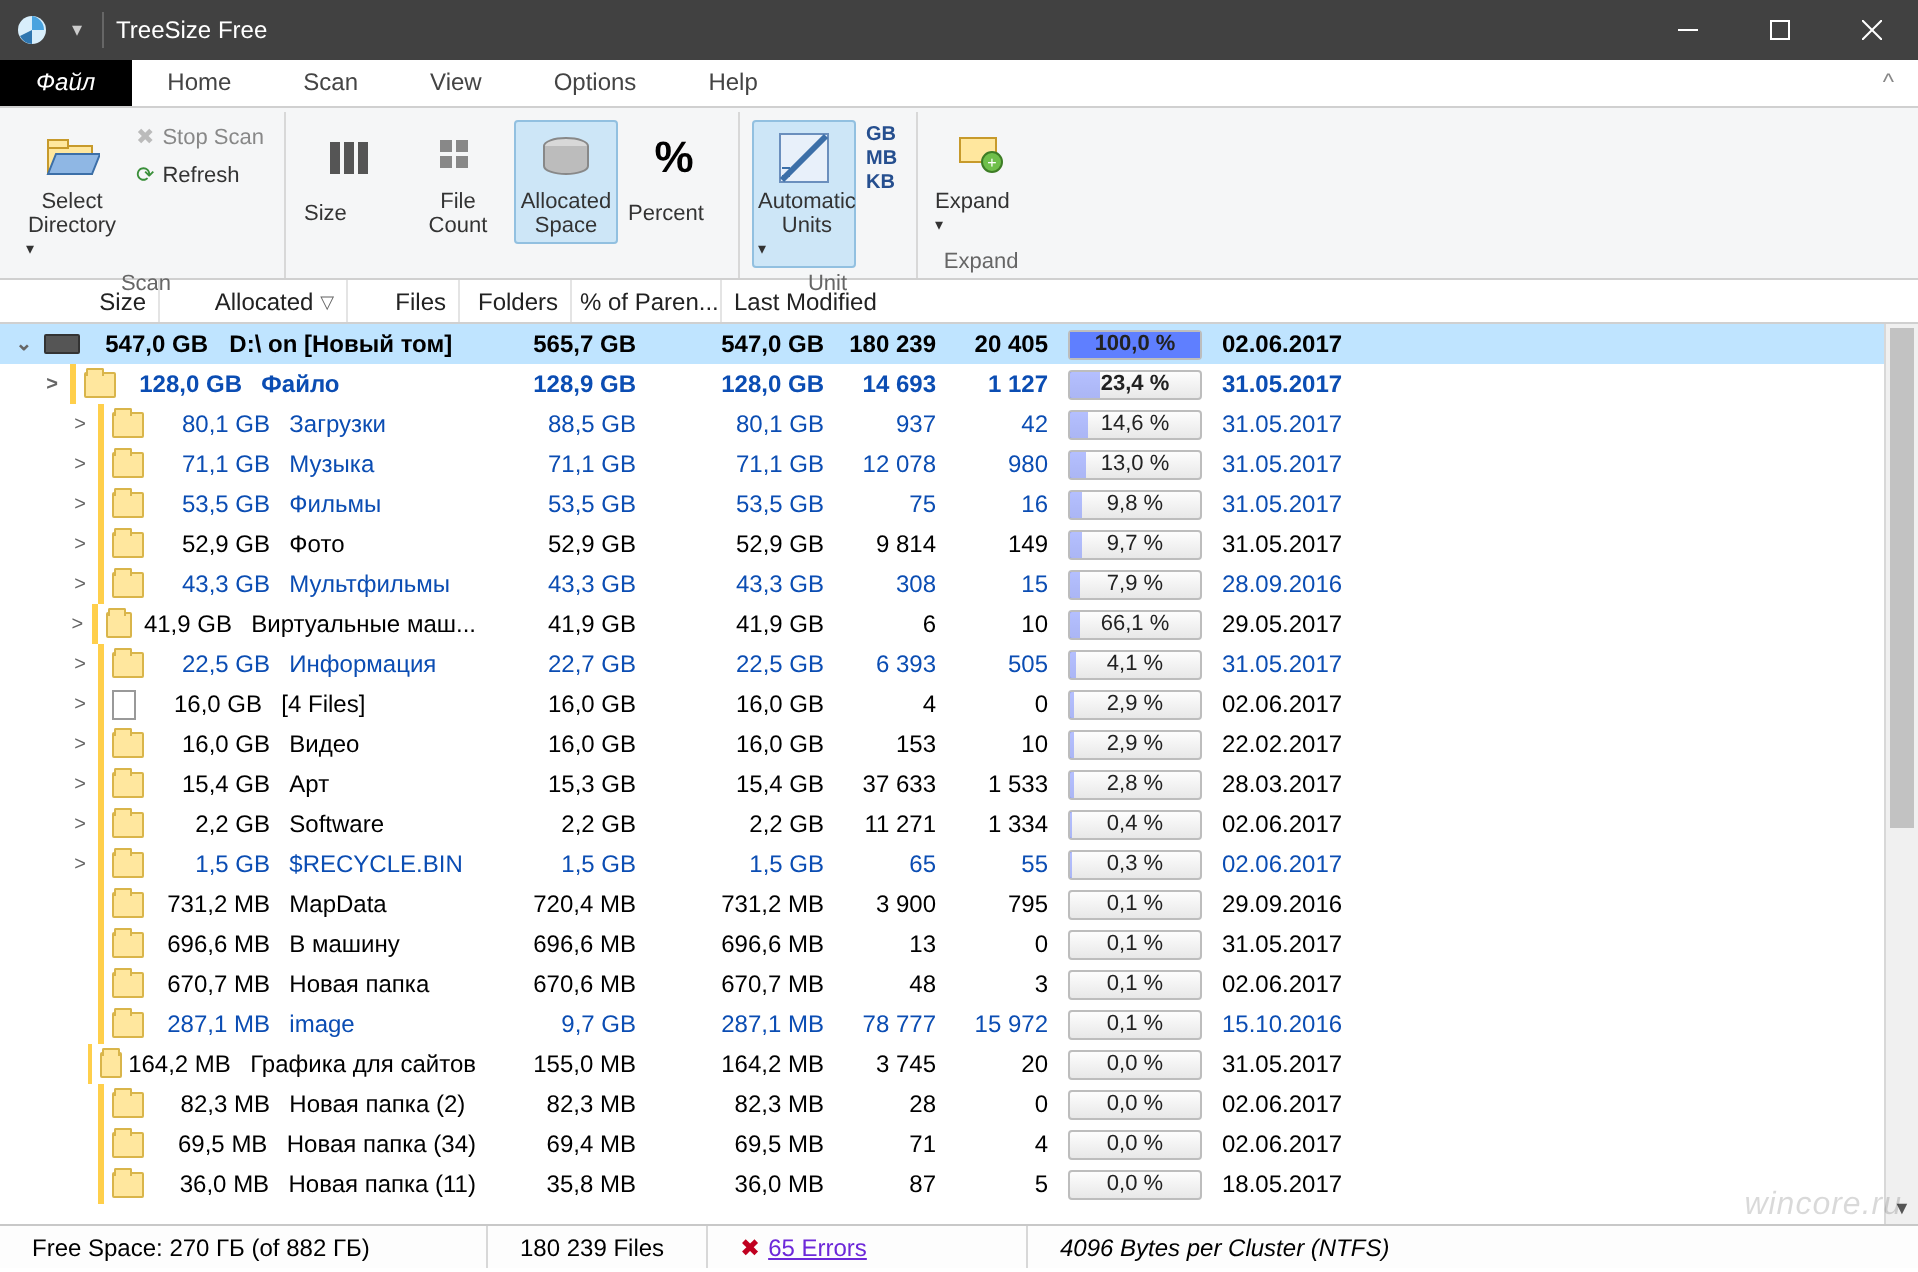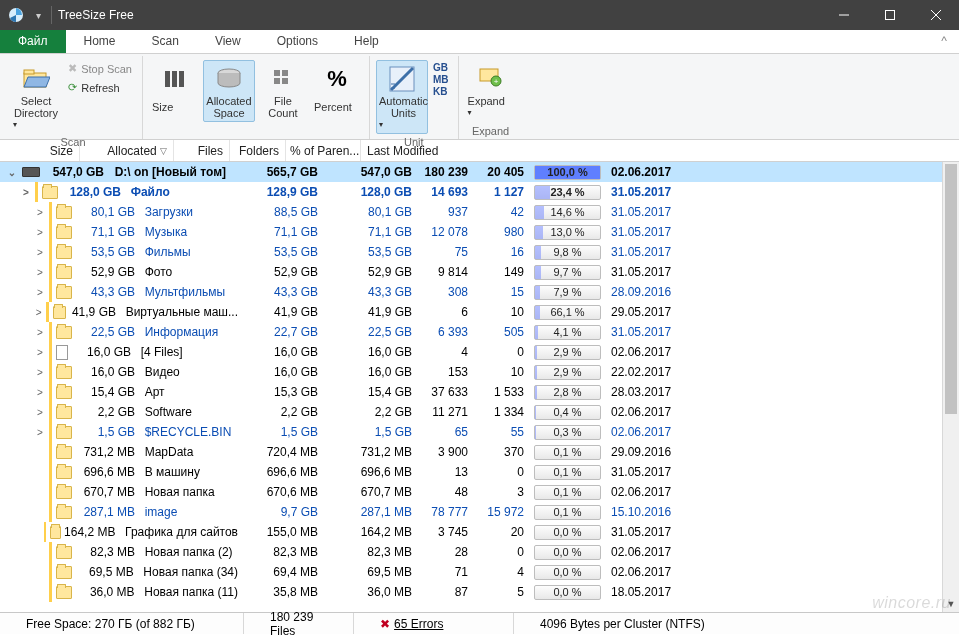--- a/index.html
+++ b/index.html
@@ -7,21 +7,21 @@
 
 .titlebar { height: 30px; background: #414141; color: #fff; display: flex; align-items: center; }
 .titlebar .app-icon { width: 20px; height: 20px; margin: 0 6px; display:flex; align-items:center; justify-content:center;}
 .titlebar .drop { padding:0 4px; font-size:10px; color:#ccc;}
 .titlebar .divider { width:1px; height:18px; background:#666; margin:0 6px;}
 .titlebar .title { font-size: 12px; }
 .titlebar .spacer { flex: 1; }
 .titlebar .win-btn { width: 46px; height: 30px; display:flex; align-items:center; justify-content:center; color:#fff; }
 
 .menubar { height: 24px; background: #fff; display:flex; border-bottom:1px solid #d0d0d0; }
-.menubar .file-tab { background:#15803d; color:#fff; padding:4px 18px; font-size:12px; }
+.menubar .file-tab { background:#000000; color:#fff; padding:4px 18px; font-size:12px;font-style:italic; }
 .menubar .tab { padding:4px 18px; font-size:12px; color:#444; }
 .menubar .caret { margin-left:auto; padding:4px 12px; color:#888;}
 
 .ribbon { height:86px; background:#f5f6f7; border-bottom:1px solid #d0d0d0; display:flex; padding:2px 4px 0 4px;}
 .ribbon-group { border-right:1px solid #d8d8d8; padding:0 6px; display:flex; flex-direction:column; }
 .ribbon-group:last-child{border-right:none;}
 .group-body{ flex:1; display:flex; align-items:flex-start; gap:2px; padding-top:4px;}
 .group-label{ text-align:center; font-size:11px; color:#666; padding:2px 0;}
 .rbtn-big{ width:52px; text-align:center; padding:2px 2px; border:1px solid transparent; border-radius:2px;}
 .rbtn-big.sel{ background:#cde6f7; border-color:#92c0e0;}
@@ -64,22 +64,22 @@
 .file-ico{ width:12px; height:15px; background:#fff; border:1px solid #999;}
 .drive-ico{ width:18px; height:10px; background:#555; border:1px solid #333; border-radius:1px;}
 .cell{ padding:0 6px; overflow:hidden; white-space:nowrap;}
 .cell.r{ text-align:right;}
 .c-pct{ padding:2px 4px;}
 .pct-wrap{ height:15px; border:1px solid #bdbdbd; background:linear-gradient(#fdfdfd,#e8e8e8); position:relative; font-size:11px; display:flex; align-items:center; justify-content:center; border-radius:2px;}
 .pct-fill{ position:absolute; left:0; top:0; bottom:0; background:rgba(120,140,255,0.55);}
 .pct-txt{ position:relative; z-index:1; color:#222;}
 
 .statusbar{ height:22px; border-top:1px solid #c8c8c8; background:#fdfdfd; display:flex; align-items:center; font-size:12px;}
-.status-cell{ padding:0 26px; border-right:1px solid #d8d8d8; height:100%; display:flex; align-items:center; gap:4px;}
-.err{ color:#000000; text-decoration:underline;}
+.status-cell{ padding:0 16px; border-right:1px solid #d8d8d8; height:100%; display:flex; align-items:center; gap:4px;}
+.err{ color:#6d28d9; text-decoration:underline;}
 .watermark{ position:absolute; right:8px; bottom:24px; font-size:16px; color:rgba(0,0,0,0.15); font-style:italic; letter-spacing:0.5px;}
 </style>
 </head>
 <body>
 
 <div class="titlebar">
   <div class="app-icon">
     <svg width="16" height="16" viewBox="0 0 16 16">
         <circle cx="8" cy="8" r="7" fill="#d8eefb"></circle>
         <path d="M8 1 A7 7 0 0 1 14 8 L8 8 Z" fill="#4aa3df"></path>
@@ -153,39 +153,39 @@
       <div class="rbtn-big">
         <div class="ico">
             <svg width="24" height="24">
               <rect x="2" y="4" width="5" height="16" fill="#555"></rect>
               <rect x="9" y="4" width="5" height="16" fill="#555"></rect>
               <rect x="16" y="4" width="5" height="16" fill="#555"></rect>
             </svg>
           </div>
         <div class="lbl">Size</div>
       </div>
-      <div class="rbtn-big sel">
-        <div class="ico">
-            <svg width="26" height="24">
-              <ellipse cx="13" cy="6" rx="11" ry="4" fill="#d8d8d8" stroke="#888"></ellipse>
-              <path d="M2 6 v10 a11 4 0 0 0 22 0 V6" fill="#bcbcbc" stroke="#888"></path>
-            </svg>
-          </div>
-        <div class="lbl">Allocated Space</div>
-      </div>
       <div class="rbtn-big">
         <div class="ico">
             <svg width="24" height="24">
               <rect x="3" y="3" width="6" height="6" fill="#888"></rect>
               <rect x="11" y="3" width="6" height="6" fill="#888"></rect>
               <rect x="3" y="11" width="6" height="6" fill="#888"></rect>
               <rect x="11" y="11" width="6" height="6" fill="#888"></rect>
             </svg>
           </div>
         <div class="lbl">File Count</div>
+      </div>
+      <div class="rbtn-big sel">
+        <div class="ico">
+            <svg width="26" height="24">
+              <ellipse cx="13" cy="6" rx="11" ry="4" fill="#d8d8d8" stroke="#888"></ellipse>
+              <path d="M2 6 v10 a11 4 0 0 0 22 0 V6" fill="#bcbcbc" stroke="#888"></path>
+            </svg>
+          </div>
+        <div class="lbl">Allocated Space</div>
       </div>
       <div class="rbtn-big">
         <div class="ico">
             <span style="font-size:22px; font-weight:bold;">%</span>
           </div>
         <div class="lbl">Percent</div>
       </div>
     </div>
   </div>
 
@@ -528,21 +528,21 @@
      <div class="cell c-name" style="display:flex;align-items:center;gap:3px;padding-left:34px;">
        <span class="expander">&nbsp;</span>
        <span class="bar-line"></span>
        <div class="folder-ico"></div>
        <span style="width:60px;text-align:right;">731,2 MB</span>
        <span>&nbsp;&nbsp;MapData</span>
      </div>
      <div class="cell c-size r">720,4 MB</div>
      <div class="cell c-alloc r">731,2 MB</div>
      <div class="cell c-files r">3 900</div>
-     <div class="cell c-fold r">370</div>
+     <div class="cell c-fold r">795</div>
      <div class="cell c-pct">
           <div class="pct-wrap">
             <div class="pct-fill" style="width:0.1%;"></div>
             <span class="pct-txt">0,1 %</span>
           </div>
         </div>
      <div class="cell c-mod">29.09.2016</div>
     </div>
       <div class="row">
      <div class="cell c-name" style="display:flex;align-items:center;gap:3px;padding-left:34px;">
@@ -692,16 +692,16 @@
   </div>
 </div>
 
 <div class="statusbar">
   <div class="status-cell" style="width:244px;">Free Space: 270 ГБ  (of 882 ГБ)</div>
   <div class="status-cell" style="width:110px;">180 239  Files</div>
   <div class="status-cell" style="width:160px;">
       <span style="color:#c00020;">✖</span>
       <span class="err">65 Errors</span>
     </div>
-  <div class="status-cell" style="flex:1;border-right:none;">4096  Bytes per Cluster (NTFS)</div>
+  <div class="status-cell" style="flex:1;border-right:none;font-style:italic;">4096  Bytes per Cluster (NTFS)</div>
 </div>
 
 <div class="watermark">wincore.ru</div>
 
 </body></html>

